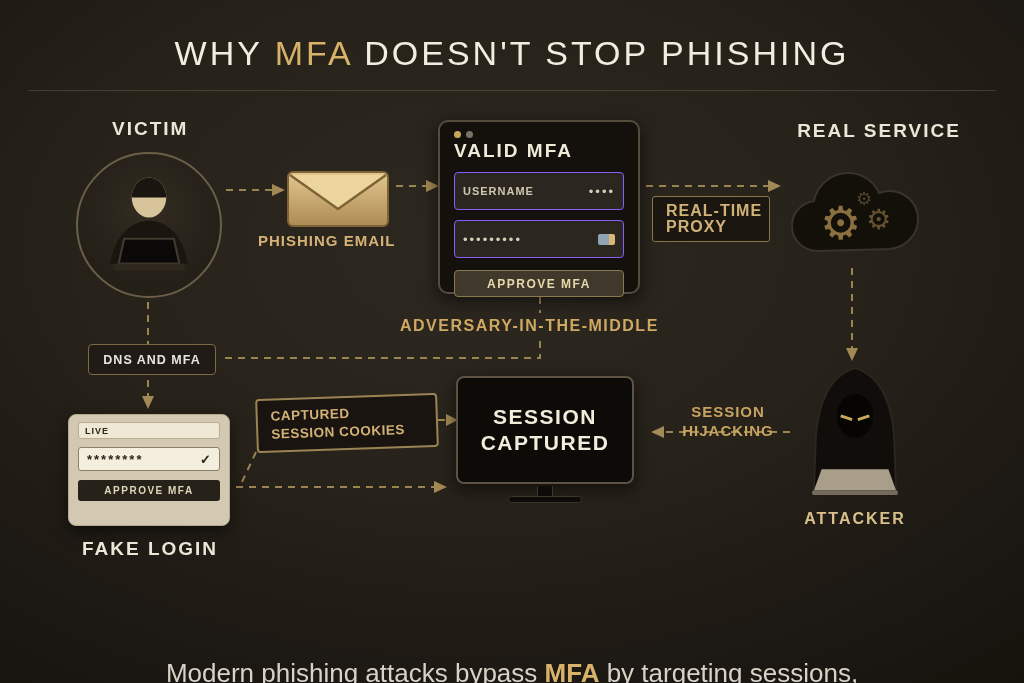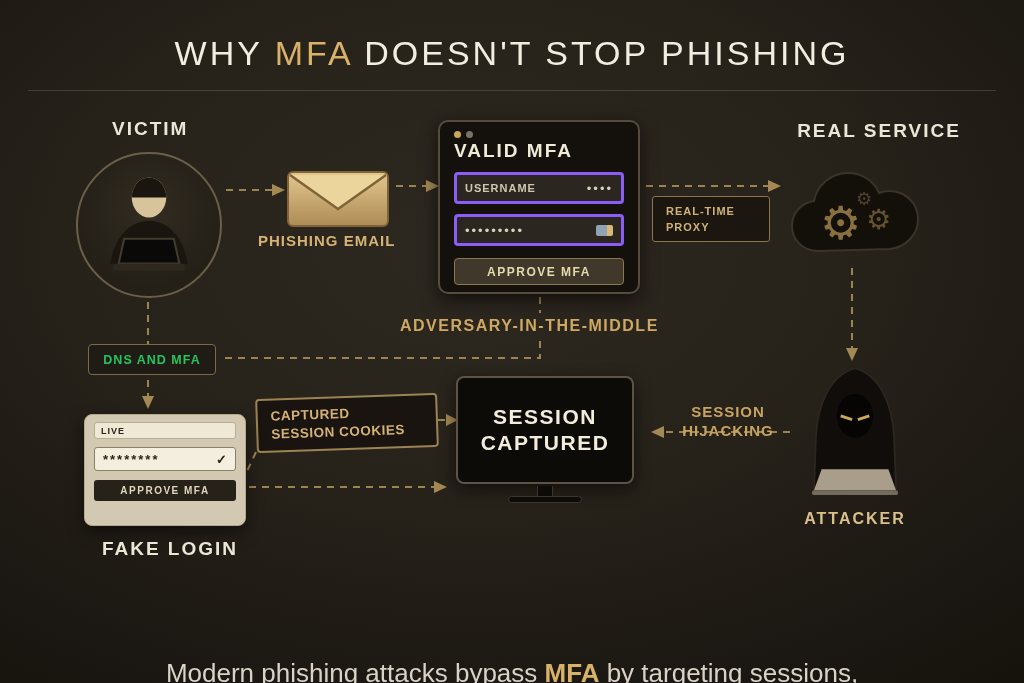--- a/index.html
+++ b/index.html
@@ -19,54 +19,54 @@
   .title .gold{color:#d9b26a;}
   .title-rule{left:28px;top:90px;width:968px;height:1px;background:rgba(222,210,182,.18);}
 
   
   .label{font-weight:bold;letter-spacing:2px;color:#ece6d6;}
   .victim-label{left:112px;top:118px;width:130px;font-size:19px;}
   .real-service-label{left:762px;top:120px;width:170px;font-size:19px;text-align:center;margin-left:32px;}
   .phishing-label{left:258px;top:232px;width:170px;font-size:15px;text-align:left;color:#d6b276;letter-spacing:1px;}
   .adversary-label{left:400px;top:317px;width:280px;font-size:16px;text-align:left;color:#cfa963;letter-spacing:1.5px;}
   .attacker-label{left:793px;top:510px;width:124px;font-size:16px;text-align:center;color:#d9c08a;}
-  .fake-login-label{left:62px;top:538px;width:176px;font-size:19px;text-align:right;}
+  .fake-login-label{left:62px;top:538px;width:176px;font-size:19px;text-align:center;}
   .hijack-label{left:668px;top:402px;width:120px;text-align:center;color:#c7a361;
     font-weight:bold;font-size:15px;letter-spacing:1px;line-height:19px;}
 
   
   .victim-circle{left:76px;top:152px;width:146px;height:146px;border-radius:50%;
     border:2px solid #6b5f49;background:radial-gradient(circle at 50% 40%, #322c22 0%, #241f17 70%);
     display:flex;align-items:center;justify-content:center;}
 
   
   .envelope{left:286px;top:166px;width:104px;height:64px;}
 
   
   .aitm{left:438px;top:120px;width:202px;height:174px;background:#14110d;
     border:2px solid #554c3e;border-radius:10px;box-shadow:0 6px 18px rgba(0,0,0,.6);padding:0 14px;}
   .aitm-bar{height:18px;display:flex;align-items:center;gap:5px;padding-top:6px;}
   .dot{width:7px;height:7px;border-radius:50%;display:inline-block;}
   .d1{background:#c9a85c;} .d2{background:#7a7264;}
   .aitm-title{margin-top:0;text-align:left;color:#f0ead8;font-weight:bold;
     font-size:19px;letter-spacing:2px;}
-  .field{margin-top:10px;height:32px;background:#2b2620;border:3px solid #8b5cf6;border-radius:4px;
+  .field{margin-top:10px;height:38px;background:#2b2620;border:1px solid #8b5cf6;border-radius:4px;
     display:flex;align-items:center;justify-content:space-between;padding:0 8px;}
   .field .flabel{color:#cfc6ae;font-size:11px;font-weight:bold;letter-spacing:1px;}
   .field .dots{color:#d8cfb8;font-size:13px;letter-spacing:2px;}
   .card-icon{width:17px;height:11px;border-radius:2px;
     background:linear-gradient(90deg,#8fa3b5 0 64%, #d9b877 64% 100%);}
   .approve-btn{margin-top:12px;height:27px;background:#3f382b;border:1px solid #8a784f;border-radius:4px;
     color:#e8d9ad;font-weight:bold;font-size:12px;letter-spacing:1.5px;
     display:flex;align-items:center;justify-content:center;}
 
   
   .proxy-box{left:652px;top:196px;width:118px;height:46px;background:rgba(26,22,15,.9);
     border:1px solid #8a7649;border-radius:3px;padding:6px 0 0 13px;
-    color:#d0b276;font-weight:bold;font-size:11px;letter-spacing:1px;line-height:16px;}
+    color:#d0b276;font-weight:bold;font-size:16px;letter-spacing:1px;line-height:16px;}
 
   
   .cloud{left:786px;top:163px;width:140px;height:102px;}
 
   
   .attacker{left:793px;top:360px;width:124px;height:150px;}
 
   
   .monitor{left:456px;top:376px;width:178px;height:108px;background:#0d0b08;
     border:2px solid #5c5344;border-radius:8px;box-shadow:0 5px 16px rgba(0,0,0,.55);
@@ -76,26 +76,26 @@
   .monitor-neck{left:537px;top:486px;width:16px;height:11px;background:#0d0b08;border:1px solid #3c352b;border-top:none;}
   .monitor-base{left:508px;top:496px;width:74px;height:7px;background:#0d0b08;border:1px solid #3c352b;border-radius:4px;}
 
   
   .captured-box{left:256px;top:396px;width:182px;height:54px;background:rgba(24,20,14,.92);
     border:2px solid #9b8354;border-radius:4px;transform:rotate(-2deg);
     padding:7px 0 0 13px;color:#d4b277;font-weight:bold;font-size:13.5px;letter-spacing:.5px;line-height:18px;}
 
   
   .dns-box{left:88px;top:344px;width:128px;height:31px;background:#201b14;
-    border:1px solid #7c6b49;border-radius:4px;color:#22c55e;font-weight:bold;font-size:12.5px;
+    border:1px solid #7c6b49;border-radius:4px;color:#e5e5e5;font-weight:bold;font-size:12.5px;
     letter-spacing:1px;display:flex;align-items:center;justify-content:center;}
 
   
   .fake-window{left:68px;top:414px;width:162px;height:112px;background:#d3c9b2;
-    border:1px solid #b5a98c;border-radius:8px;box-shadow:0 6px 16px rgba(0,0,0,.5);padding:7px 9px;margin-left:16px;}
+    border:1px solid #b5a98c;border-radius:8px;box-shadow:0 6px 16px rgba(0,0,0,.5);padding:7px 9px;}
   .fake-address{height:17px;background:#efe8d4;border:1px solid #b9ae92;border-radius:3px;
     display:flex;align-items:center;padding:0 6px;color:#2a241c;font-weight:bold;font-size:9px;letter-spacing:1px;}
   .fake-pass{margin-top:8px;height:24px;background:#f3eedd;border:1px solid #8a8068;border-radius:3px;
     display:flex;align-items:center;justify-content:space-between;padding:0 8px;
     color:#2a241c;font-weight:bold;font-size:13px;letter-spacing:2px;}
   .fake-pass .check{font-size:13px;letter-spacing:0;}
   .fake-btn{margin-top:9px;height:21px;background:#272219;border-radius:3px;color:#e0d6ba;
     font-weight:bold;font-size:10px;letter-spacing:1.5px;display:flex;align-items:center;justify-content:center;}
 
   

